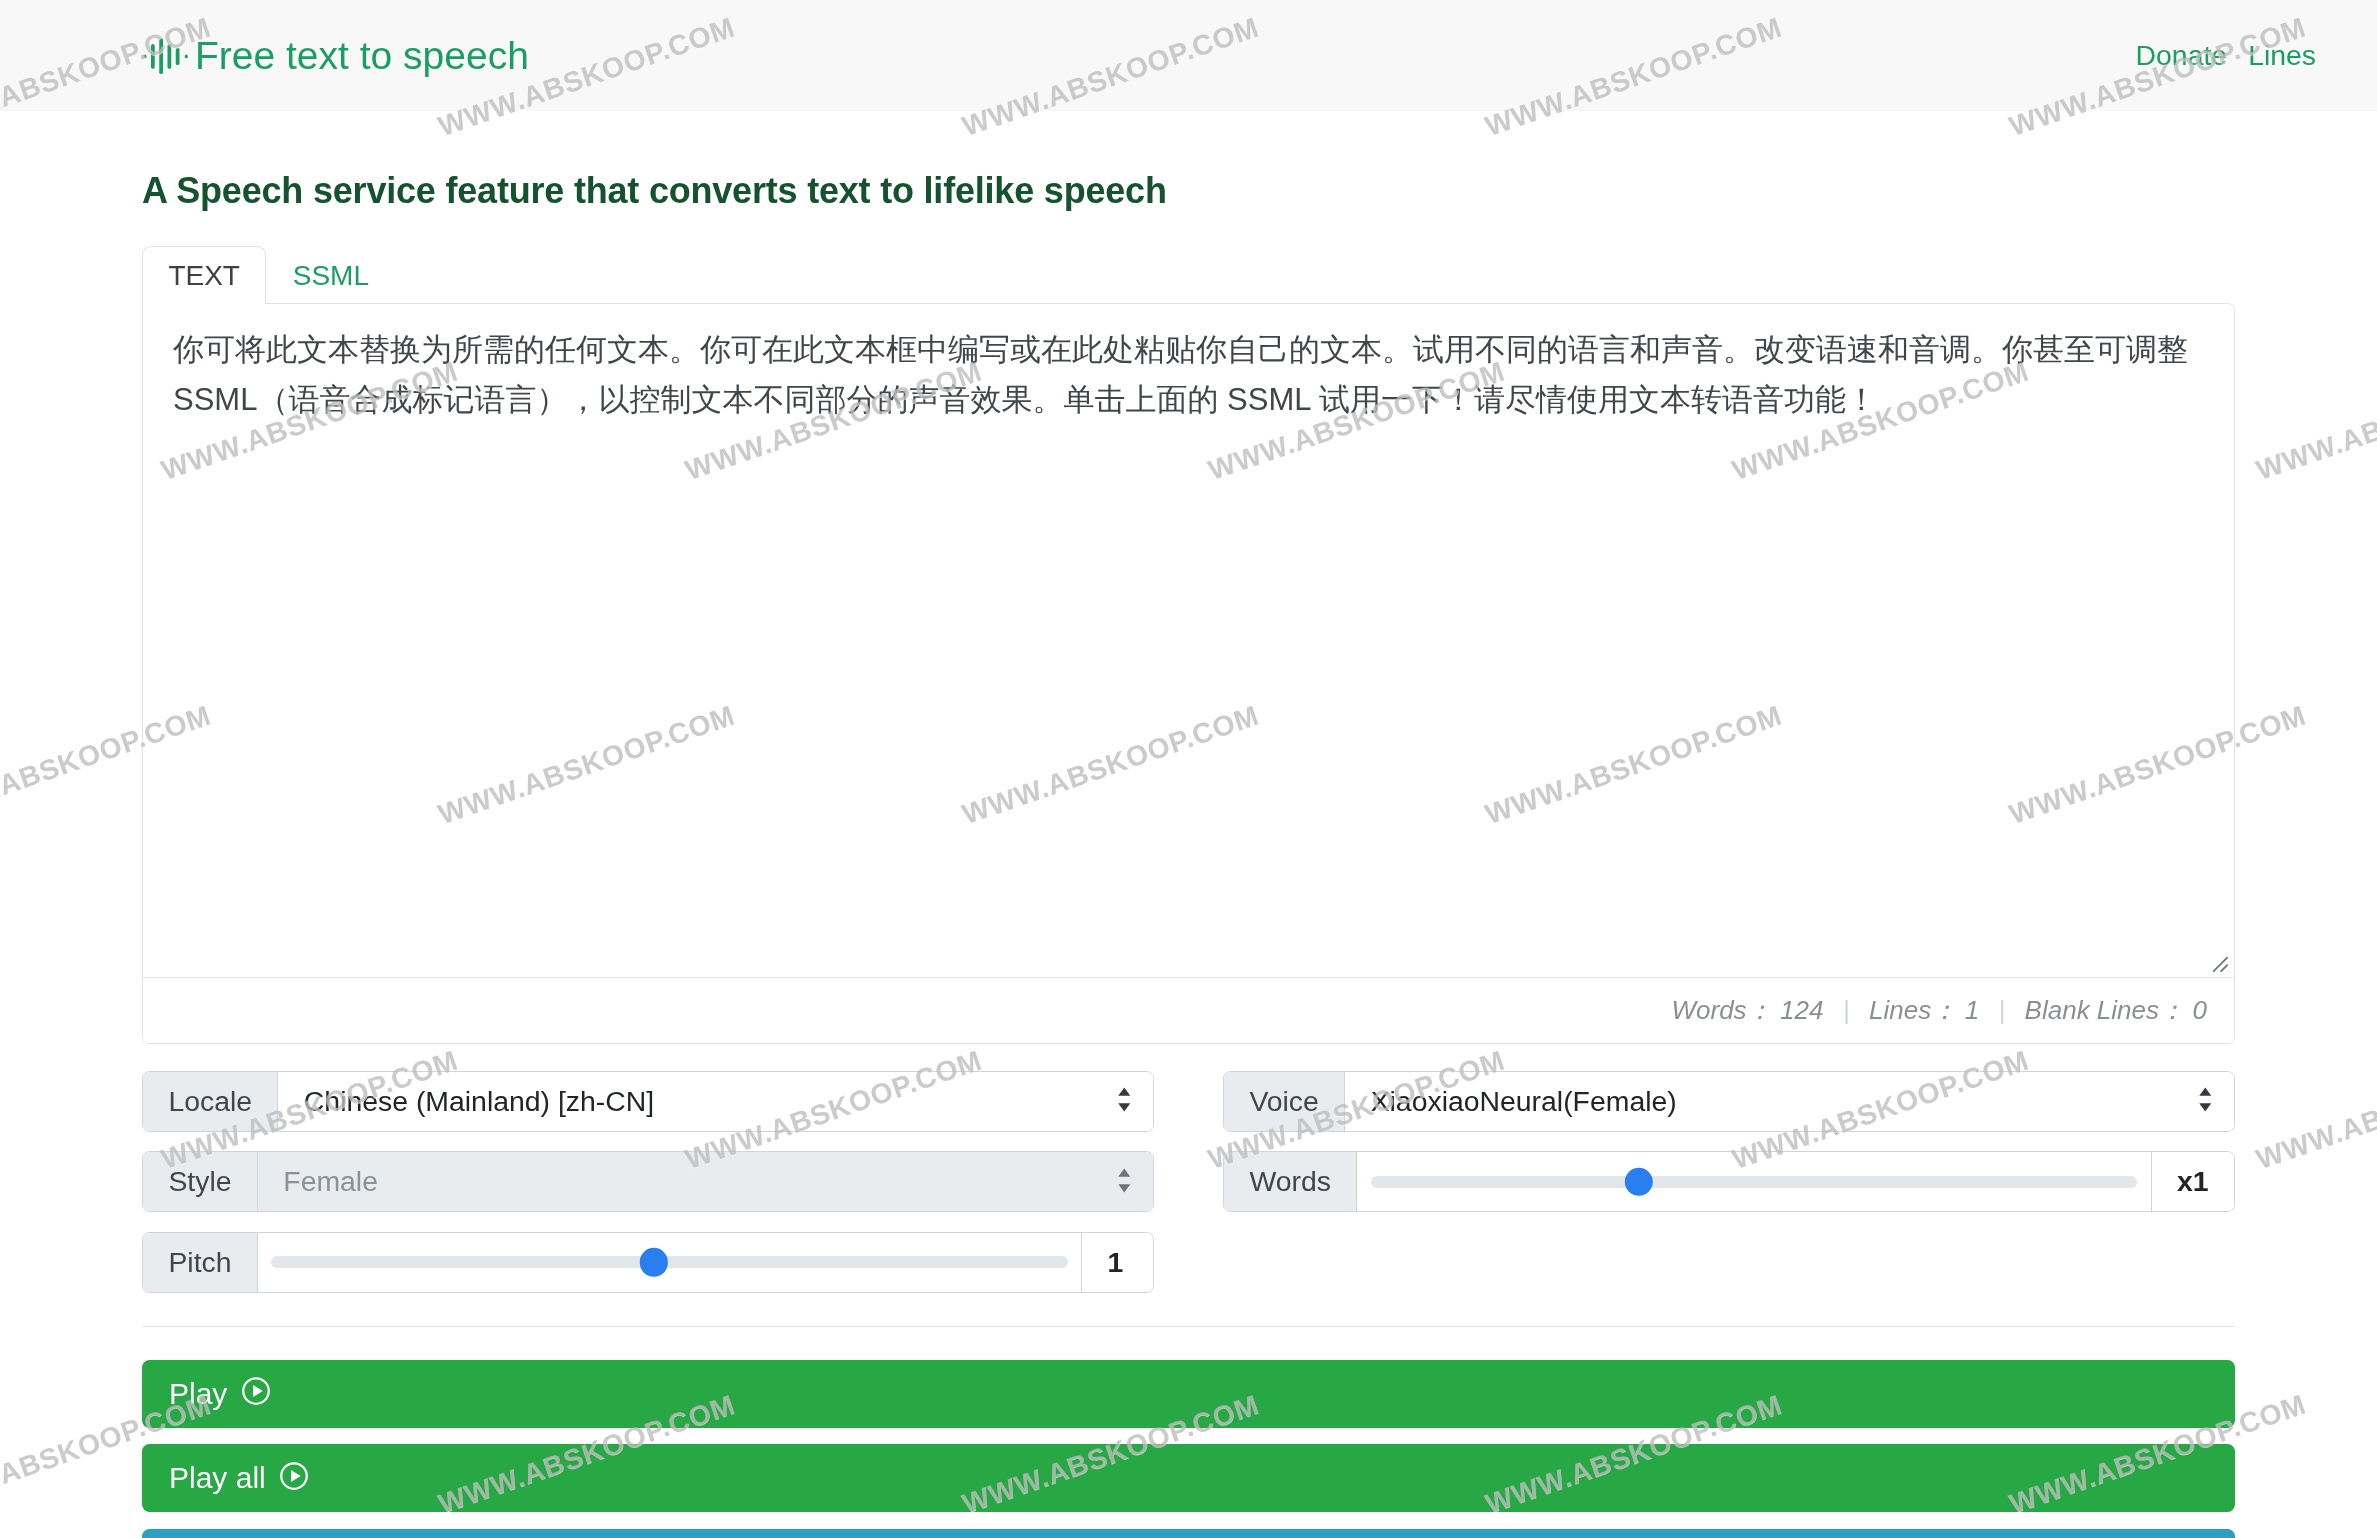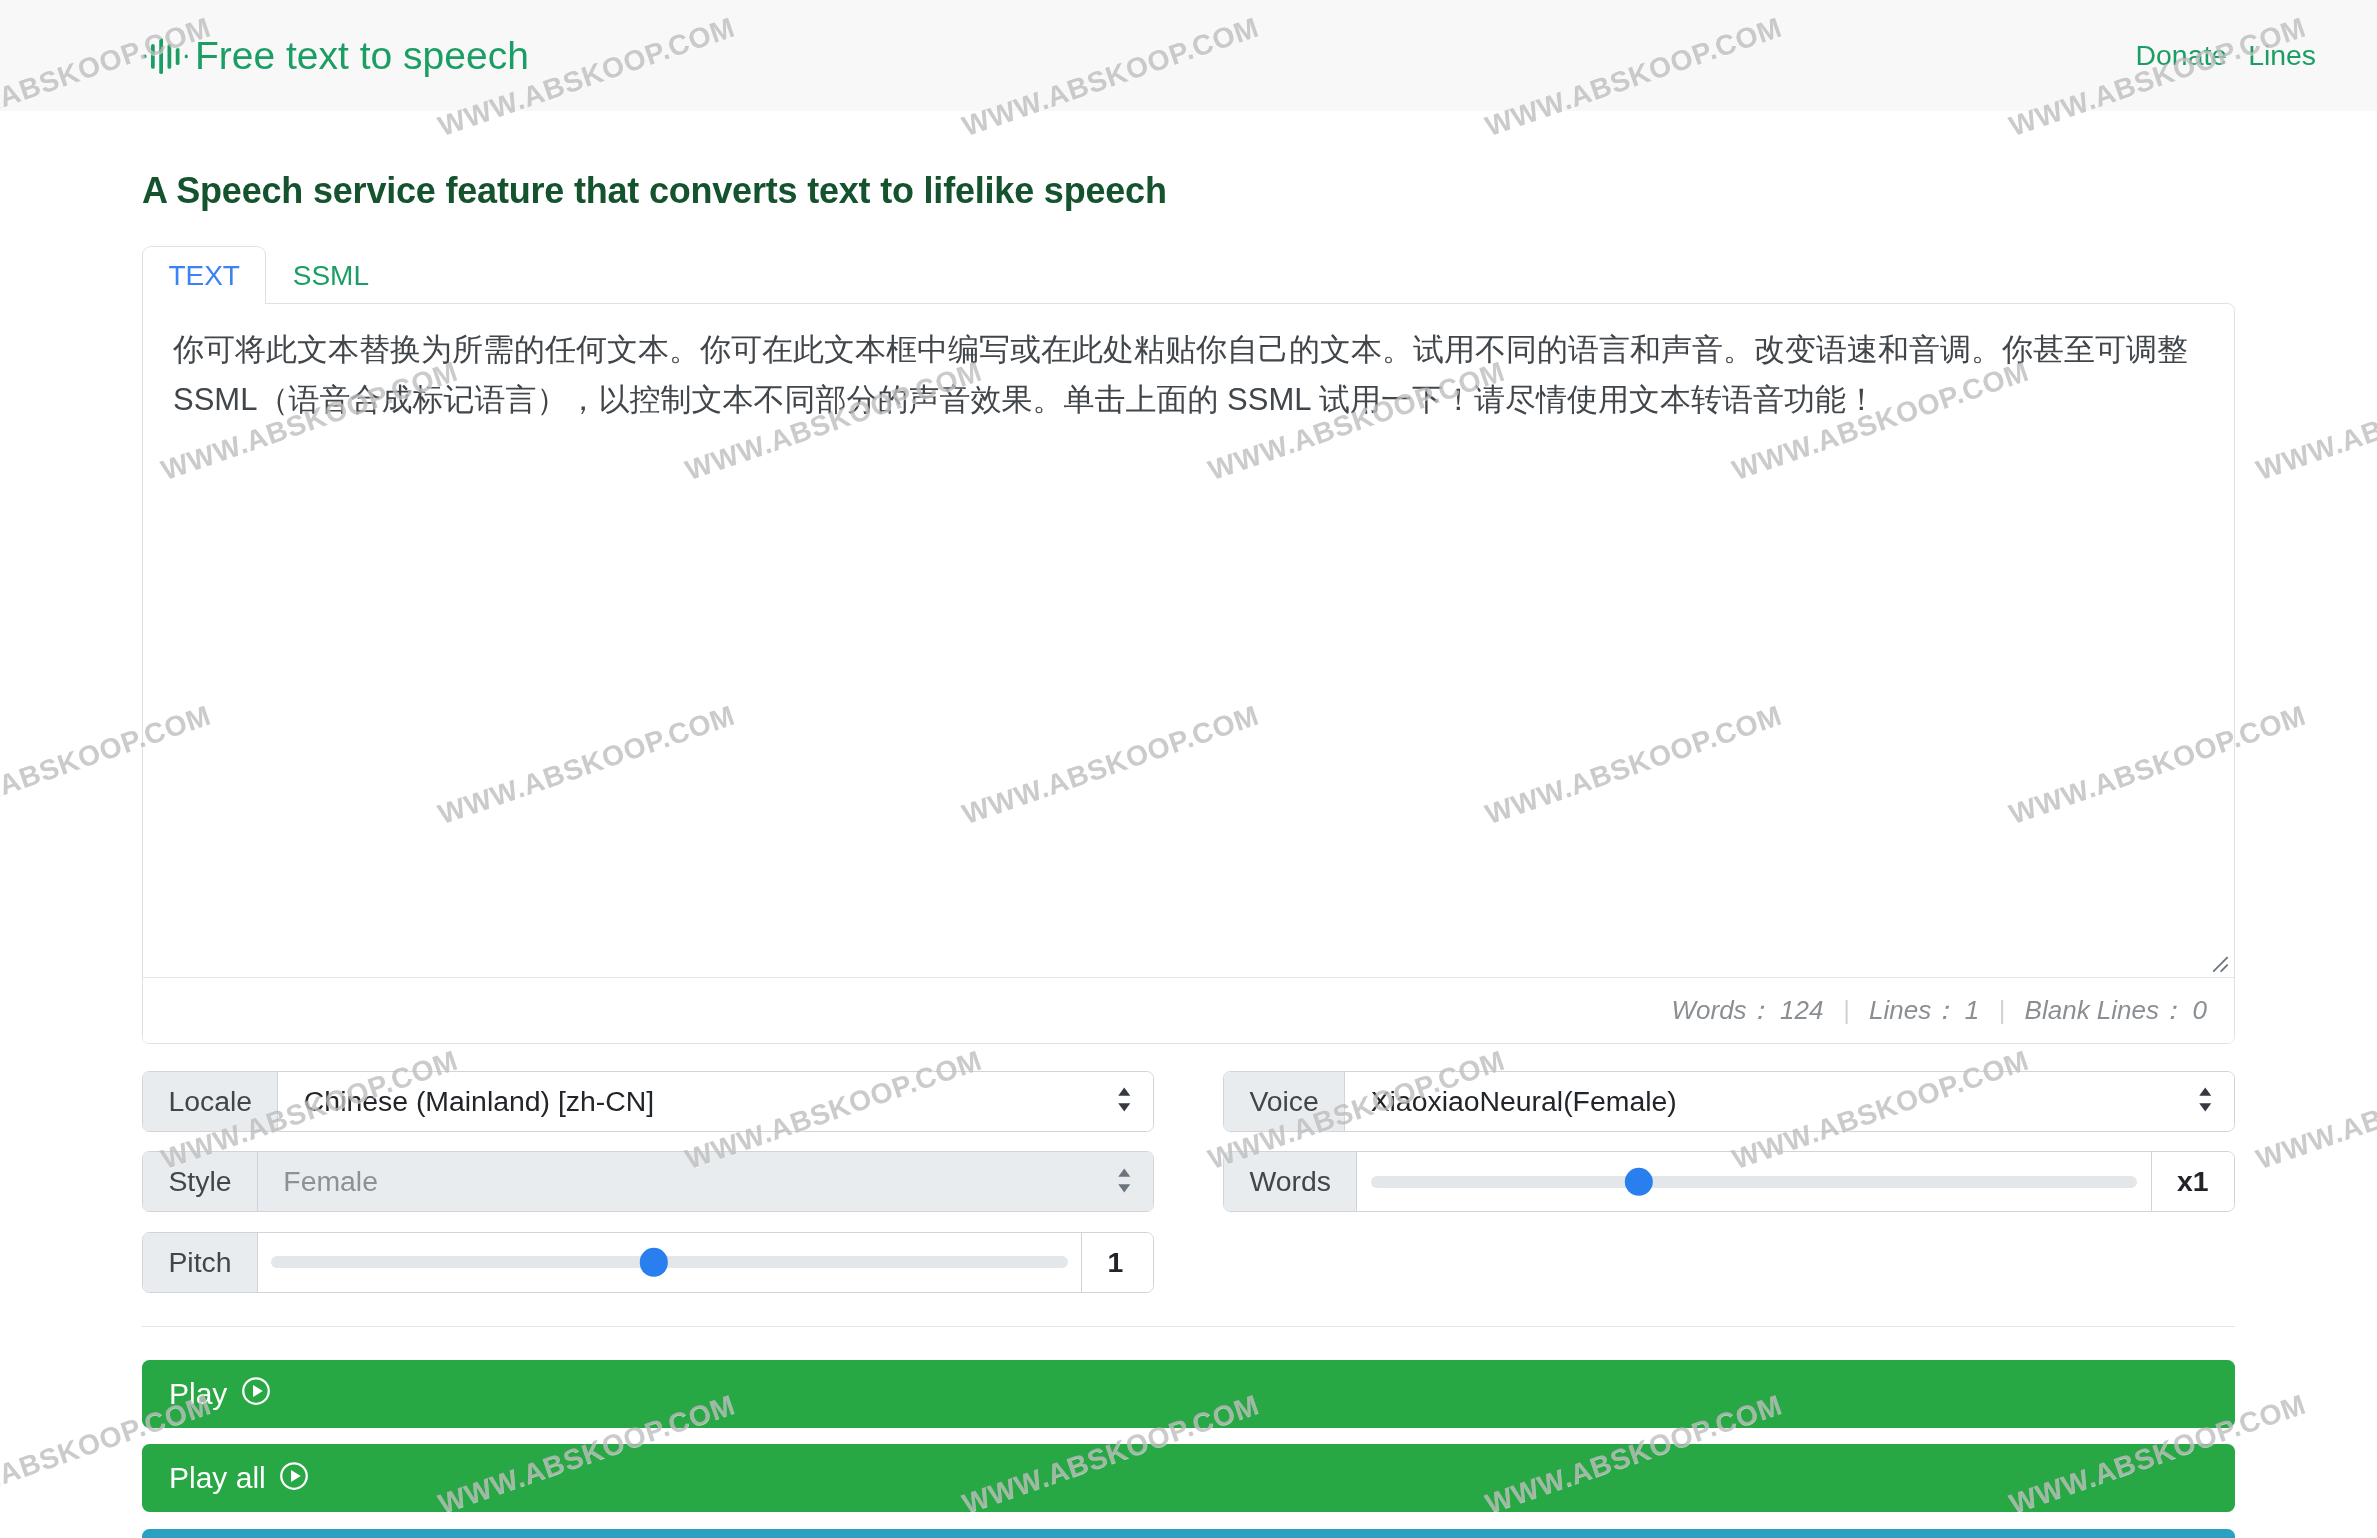--- a/index.html
+++ b/index.html
@@ -100,21 +100,21 @@
     cursor: pointer;
     line-height: 1;
     text-decoration: none;
     height: 58px;
     display: flex;
     align-items: center;
   }
   .tab.active {
     background: #ffffff;
     border-color: #dee2e6;
-    color: #3b82f6;
+    color: #404040;
   }
 
   
   #editor-card {
     border: 1.5px solid #dee2e6;
     border-radius: 0 7.5px 7.5px 7.5px;
     background: #ffffff;
     margin-top: -1.5px;
     position: relative;
     z-index: 2;

